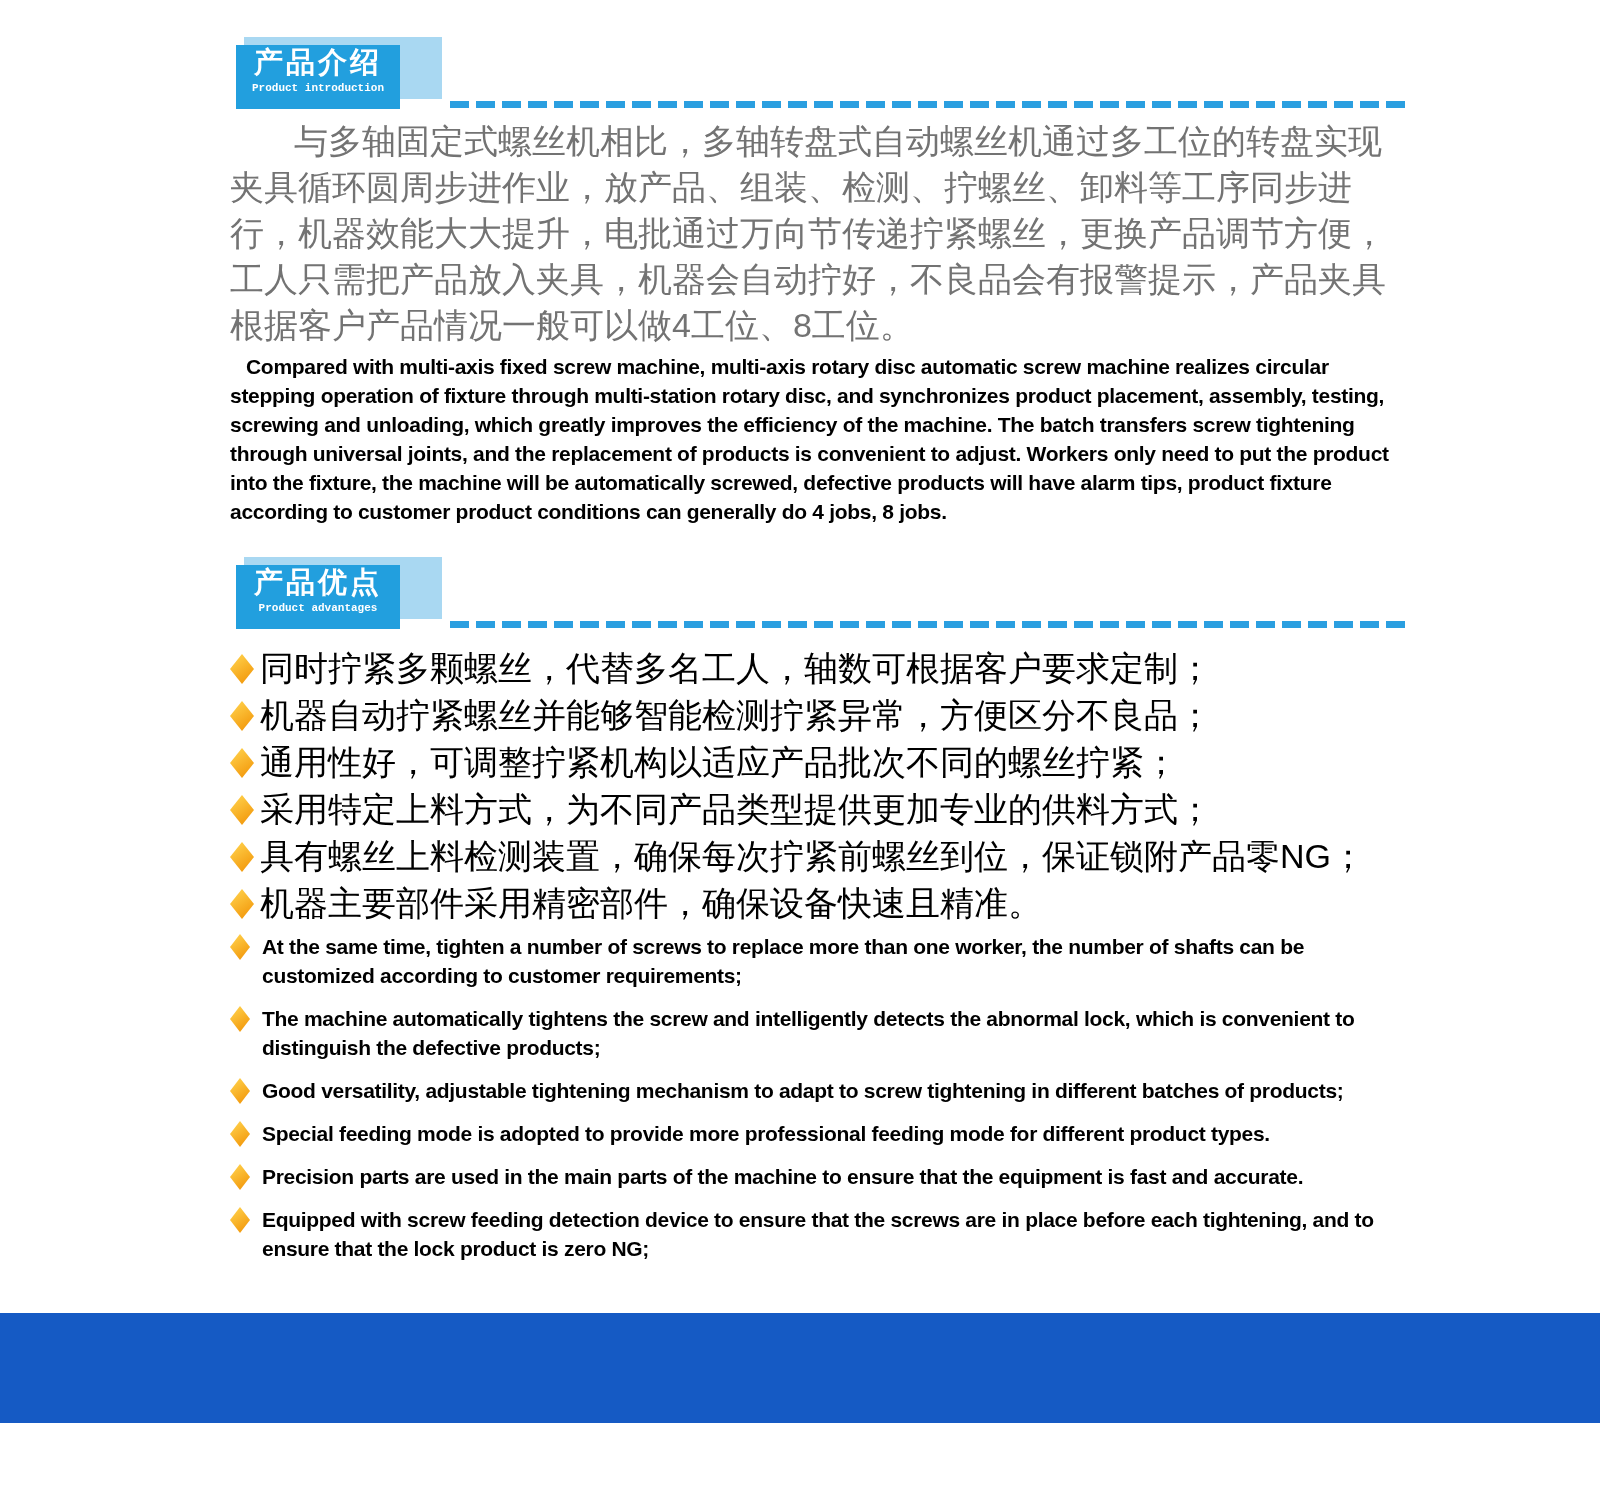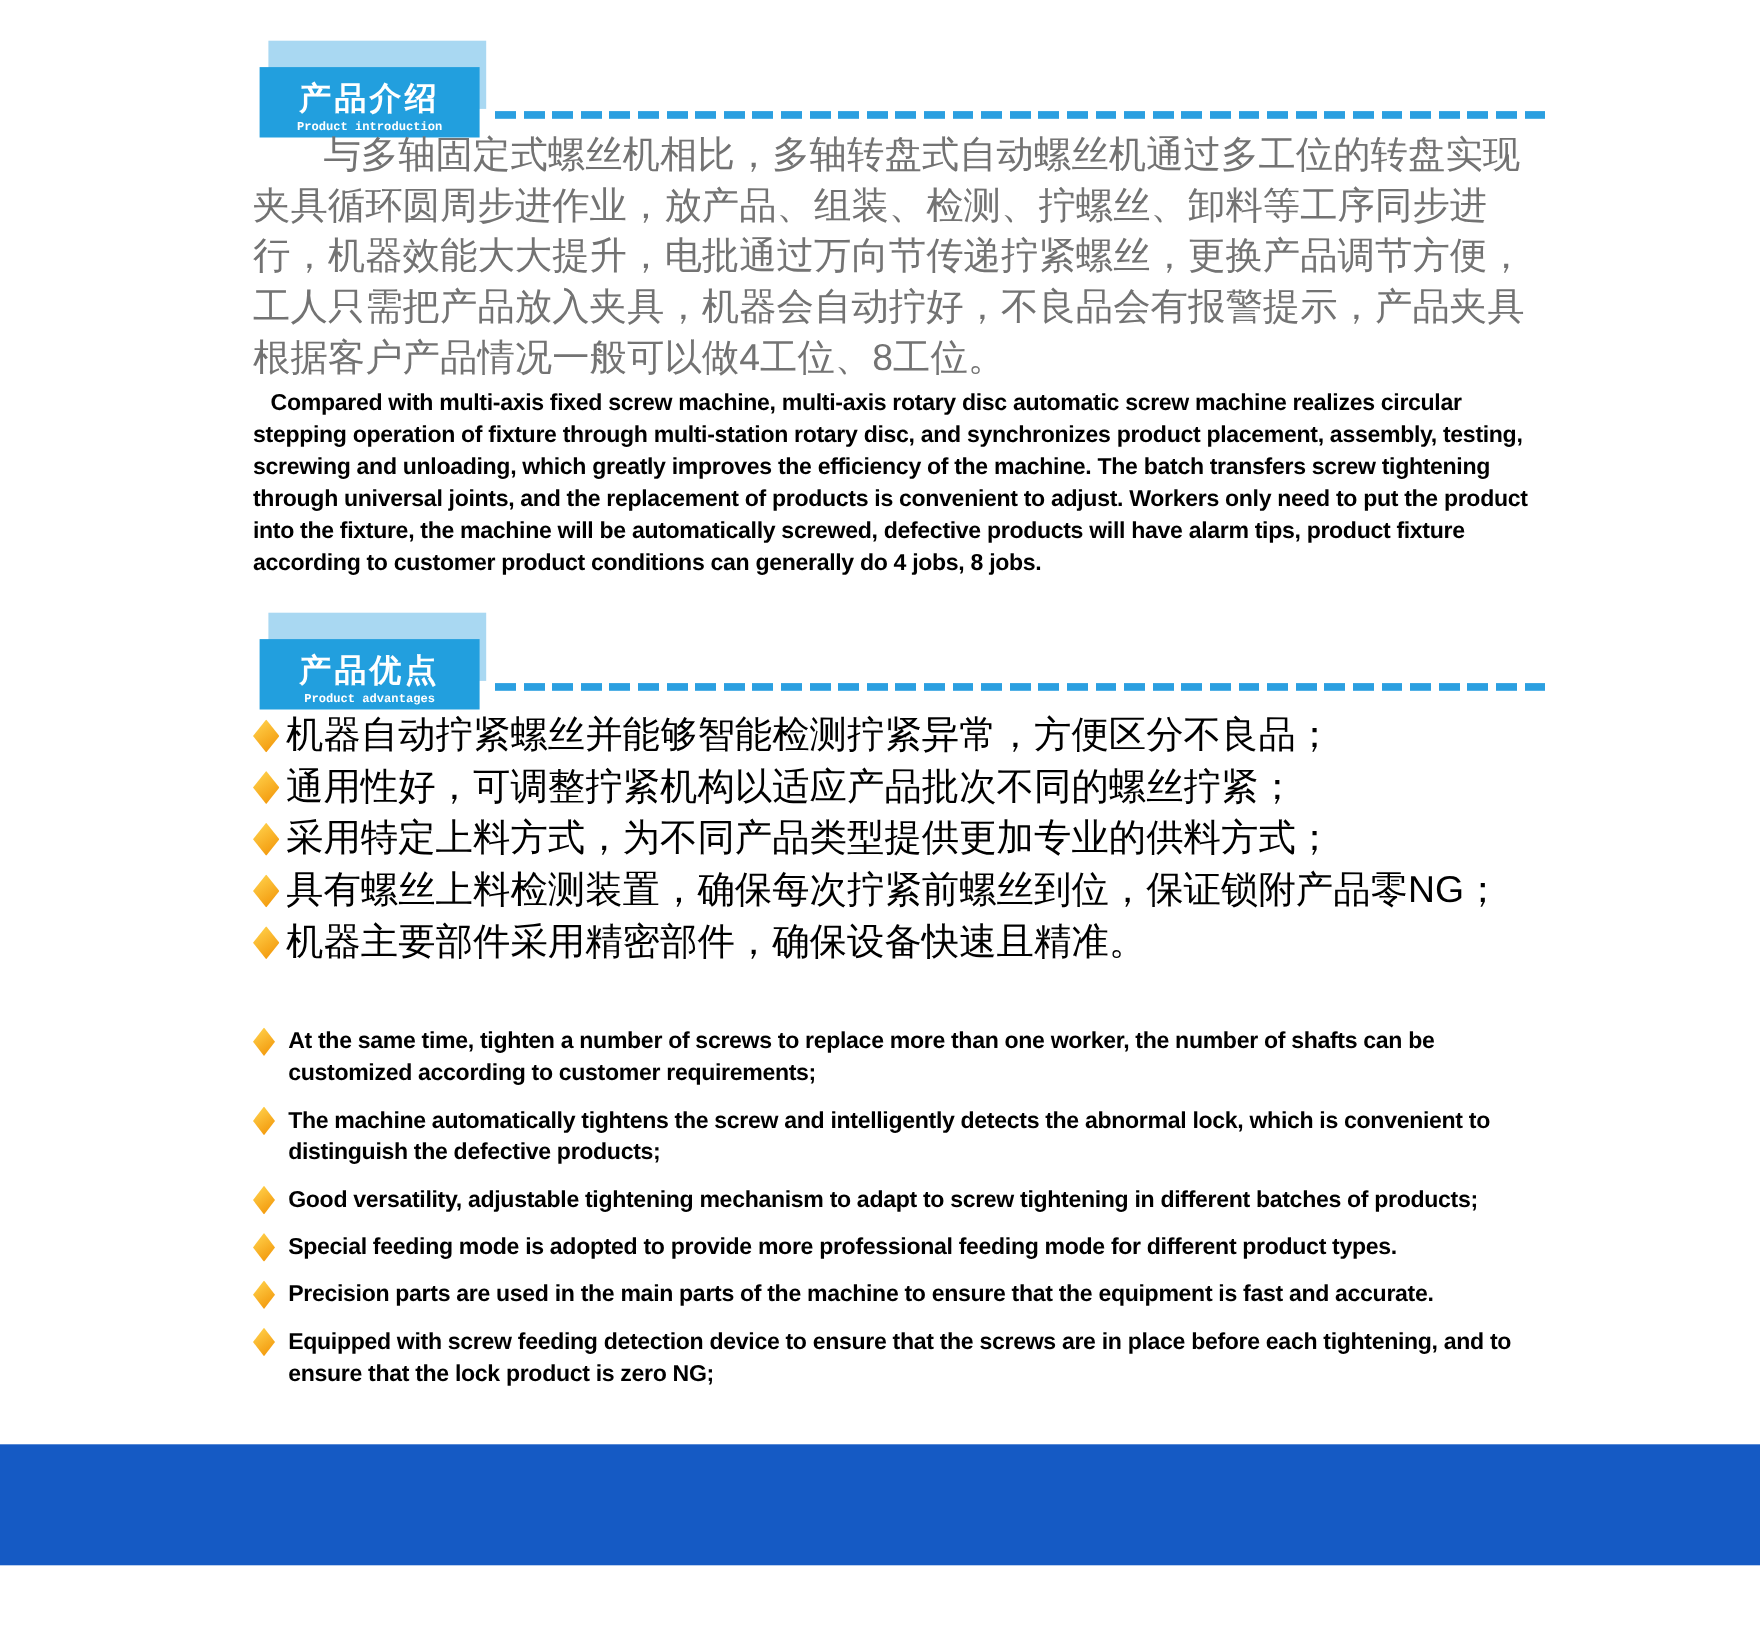--- a/index.html
+++ b/index.html
@@ -12,25 +12,25 @@
     color:#111111;
   }
   
   .badge-row { position:absolute; left:230px; right:190px; height:72px; }
   .badge-shadow {
     position:absolute; left:14px; top:0;
     width:198px; height:62px;
     background:#a9d8f2;
   }
   .badge-main {
-    position:absolute; left:6px; top:24px;
-    width:200px; height:64px;
+    position:absolute; left:6px; top:8px;
+    width:164px; height:64px;
     background:#229fde;
     color:#ffffff; text-align:center;
-    display:flex; flex-direction:column; justify-content:flex-end;
+    display:flex; flex-direction:column; justify-content:flex-start;
   }
   .badge-title-zh {
     font-size:29px; font-weight:bold; letter-spacing:3px;
     line-height:34px;
   }
   .badge-subtitle-en {
     font-family:"Liberation Mono", monospace;
     font-size:11px; font-weight:bold; line-height:18px;
   }
   .dash-divider {
@@ -98,20 +98,24 @@
     <div class="badge-main">
       <div class="badge-title-zh">产品优点</div>
       <div class="badge-subtitle-en">Product advantages</div>
     </div>
     <div class="dash-divider"></div>
   </div>
 
   <ul class="bullets bullets-zh" style="top:645px;">
     <li>
       <span class="diamond"></span>
+      <span>同时拧紧多颗螺丝，代替多名工人，轴数可根据客户要求定制；</span>
+    </li>
+    <li>
+      <span class="diamond"></span>
       <span>机器自动拧紧螺丝并能够智能检测拧紧异常，方便区分不良品；</span>
     </li>
     <li>
       <span class="diamond"></span>
       <span>通用性好，可调整拧紧机构以适应产品批次不同的螺丝拧紧；</span>
     </li>
     <li>
       <span class="diamond"></span>
       <span>采用特定上料方式，为不同产品类型提供更加专业的供料方式；</span>
     </li>

